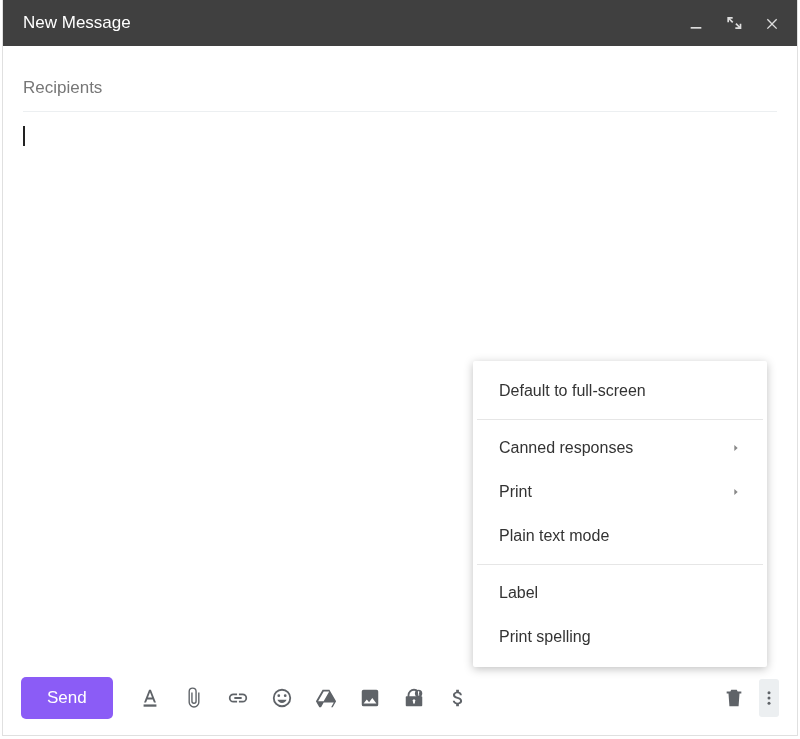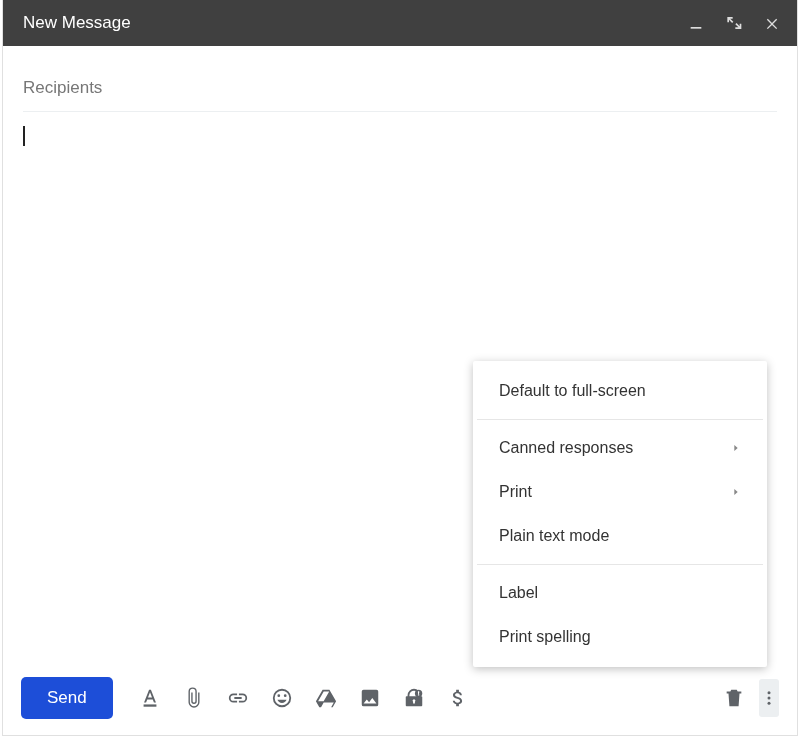--- a/index.html
+++ b/index.html
@@ -52,21 +52,21 @@
     background: #222;
   }
   .toolbar {
     height: 66px;
     display: flex;
     align-items: center;
     padding: 0 18px 8px 18px;
     gap: 12px;
   }
   .send-btn {
-    background: #1d4ed8;
+    background: #8b5cf6;
     color: #fff;
     border: none;
     border-radius: 5px;
     height: 42px;
     padding: 0 26px;
     font-size: 17px;
     font-weight: 500;
     cursor: pointer;
   }
   .tool-icons { display: flex; align-items: center; gap: 22px; margin-left: 14px; }

